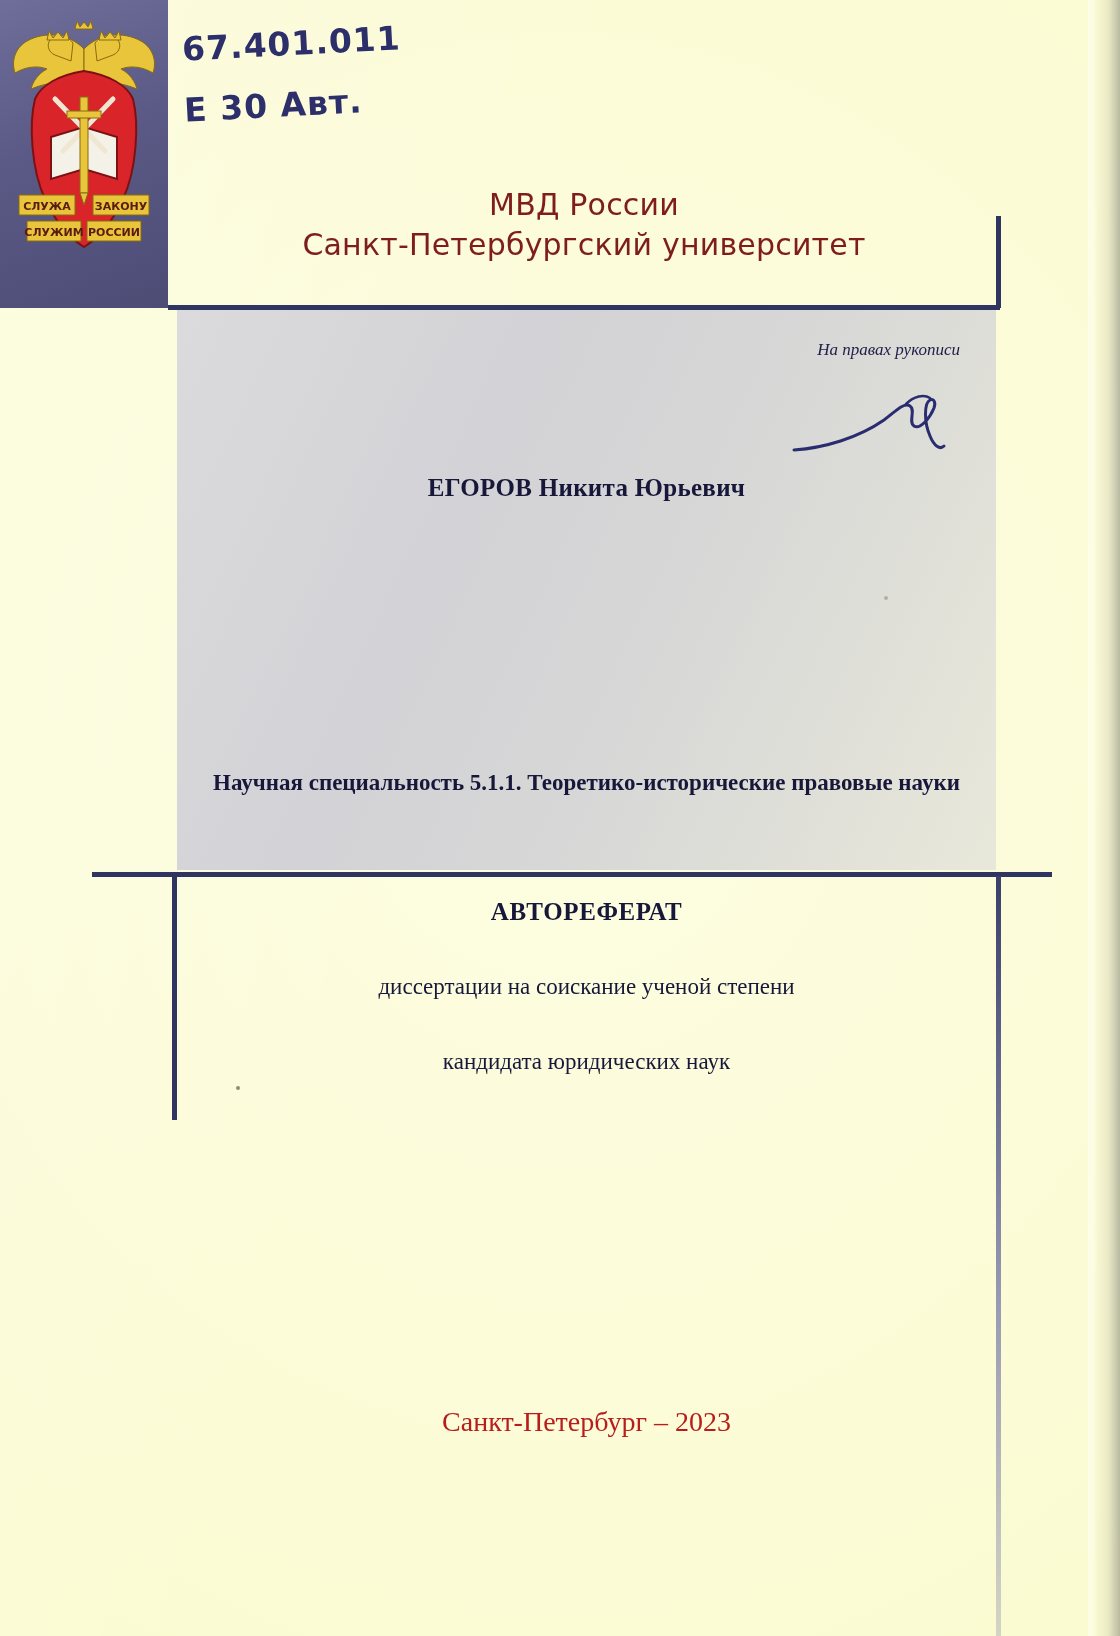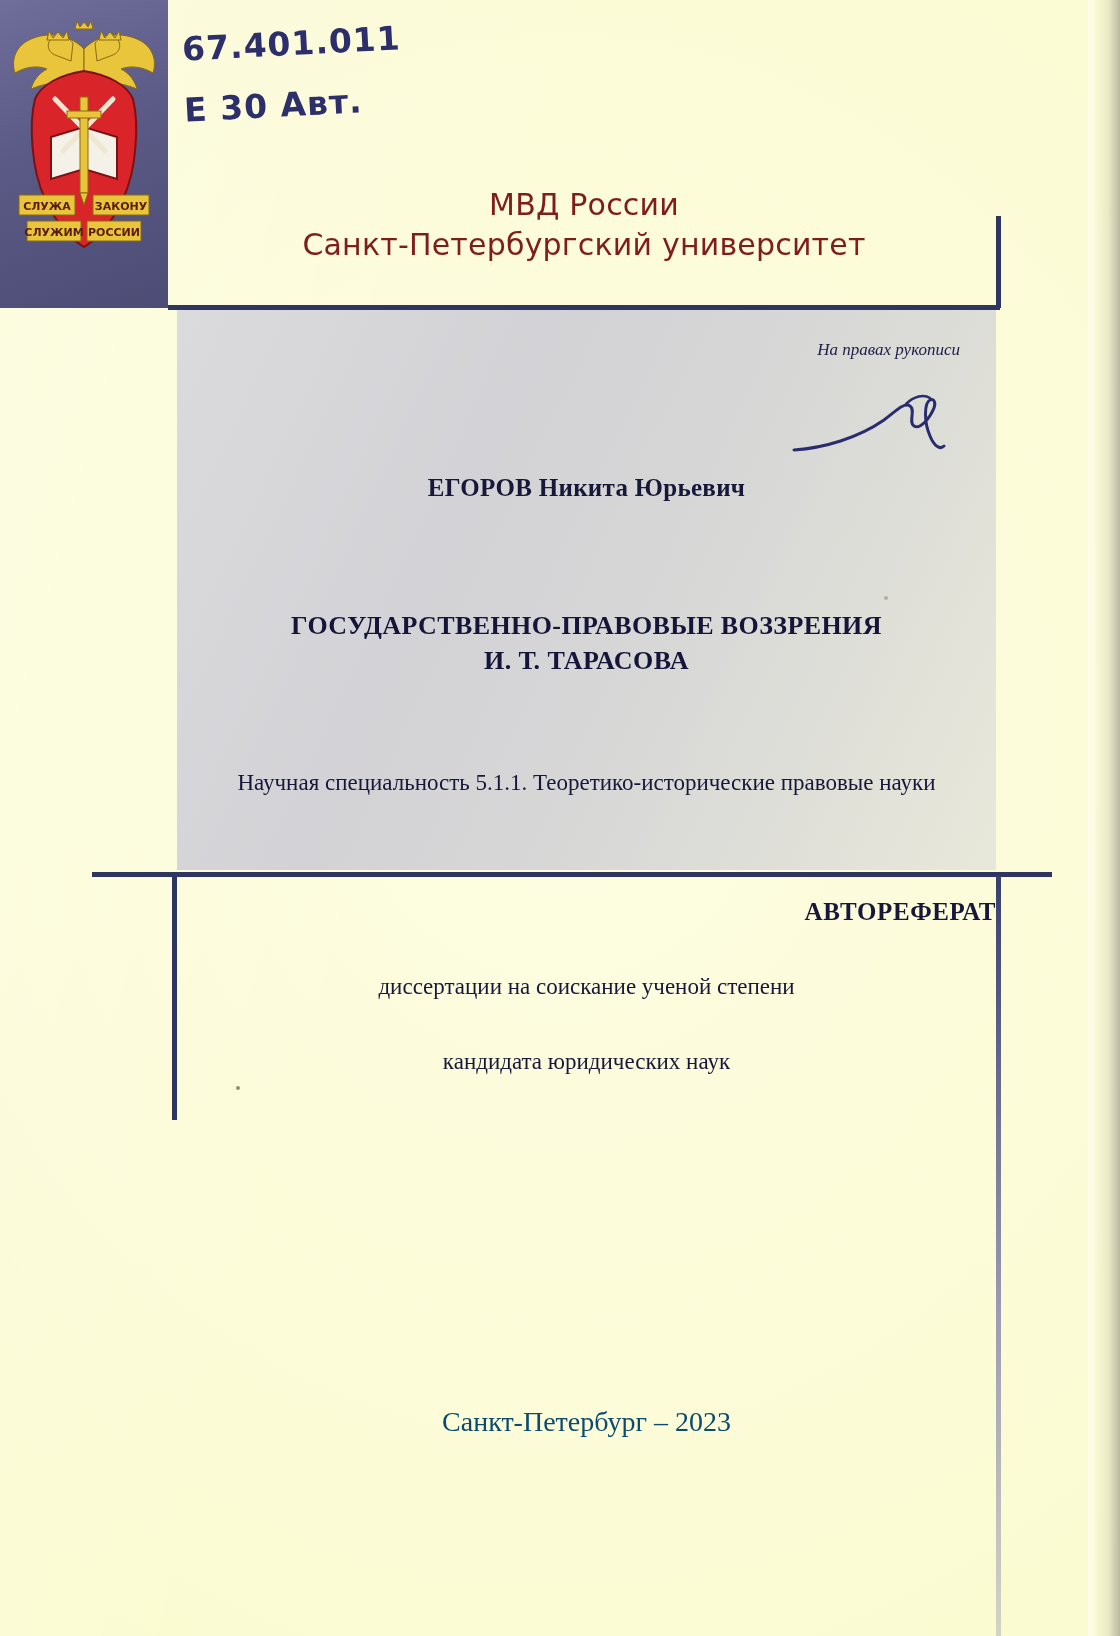--- a/index.html
+++ b/index.html
@@ -186,52 +186,51 @@
   }
 
   .specialty {
     position: absolute;
     left: 177px;
     top: 770px;
     width: 819px;
     text-align: center;
     font-size: 23px;
     color: #17173a;
-    font-weight: 400;
+    font-weight: 700;
   }
 
   .abstract {
     position: absolute;
     left: 177px;
     top: 898px;
     width: 819px;
     text-align: center;
     color: #17173a;
   }
   .abstract .a-title {
     font-weight: bold;
     font-size: 25px;
     letter-spacing: .6px;
     margin-bottom: 4px;
-    text-align: right;
   }
   .abstract .a-line {
     font-size: 23px;
     line-height: 1.28;
     margin-top: 46px;
   }
 
   .city-year {
     position: absolute;
     left: 177px;
     top: 1406px;
     width: 819px;
     text-align: center;
     font-size: 28px;
-    color: #0c4a6e;
+    color: #b91c1c;
   }
 
   .speck {
     position: absolute;
     width: 4px;
     height: 4px;
     border-radius: 50%;
     background: #6a6a55;
     opacity: .75;
   }
@@ -307,24 +306,20 @@
 
   <div class="manuscript">На правах рукописи</div>
 
   <svg class="signature" viewBox="0 0 180 70">
     <path d="M6 58 C 36 56, 70 46, 96 28 C 108 19, 116 10, 122 14 C 128 18, 120 30, 126 34 C 132 38, 142 26, 146 16 C 148 11, 146 6, 142 8 C 136 11, 136 30, 142 44 C 146 54, 152 58, 156 54" fill="none" stroke="#2a2c70" stroke-width="3" stroke-linecap="round"></path>
     <path d="M118 12 C 126 4, 136 2, 142 6" fill="none" stroke="#2a2c70" stroke-width="2.5" stroke-linecap="round"></path>
   </svg>
 
   <div class="author">ЕГОРОВ Никита Юрьевич</div>
 
-  <div class="doc-title">
-    <div>ГОСУДАРСТВЕННО-ПРАВОВЫЕ ВОЗЗРЕНИЯ</div>
-    <div>И. Т. ТАРАСОВА</div>
-  </div>
 
   <div class="specialty">Научная специальность 5.1.1. Теоретико-исторические правовые науки</div>
 
   <div class="abstract">
     <div class="a-title">АВТОРЕФЕРАТ</div>
     <div class="a-line">диссертации на соискание ученой степени</div>
     <div class="a-line">кандидата юридических наук</div>
   </div>
 
   <div class="city-year">Санкт-Петербург – 2023</div>

